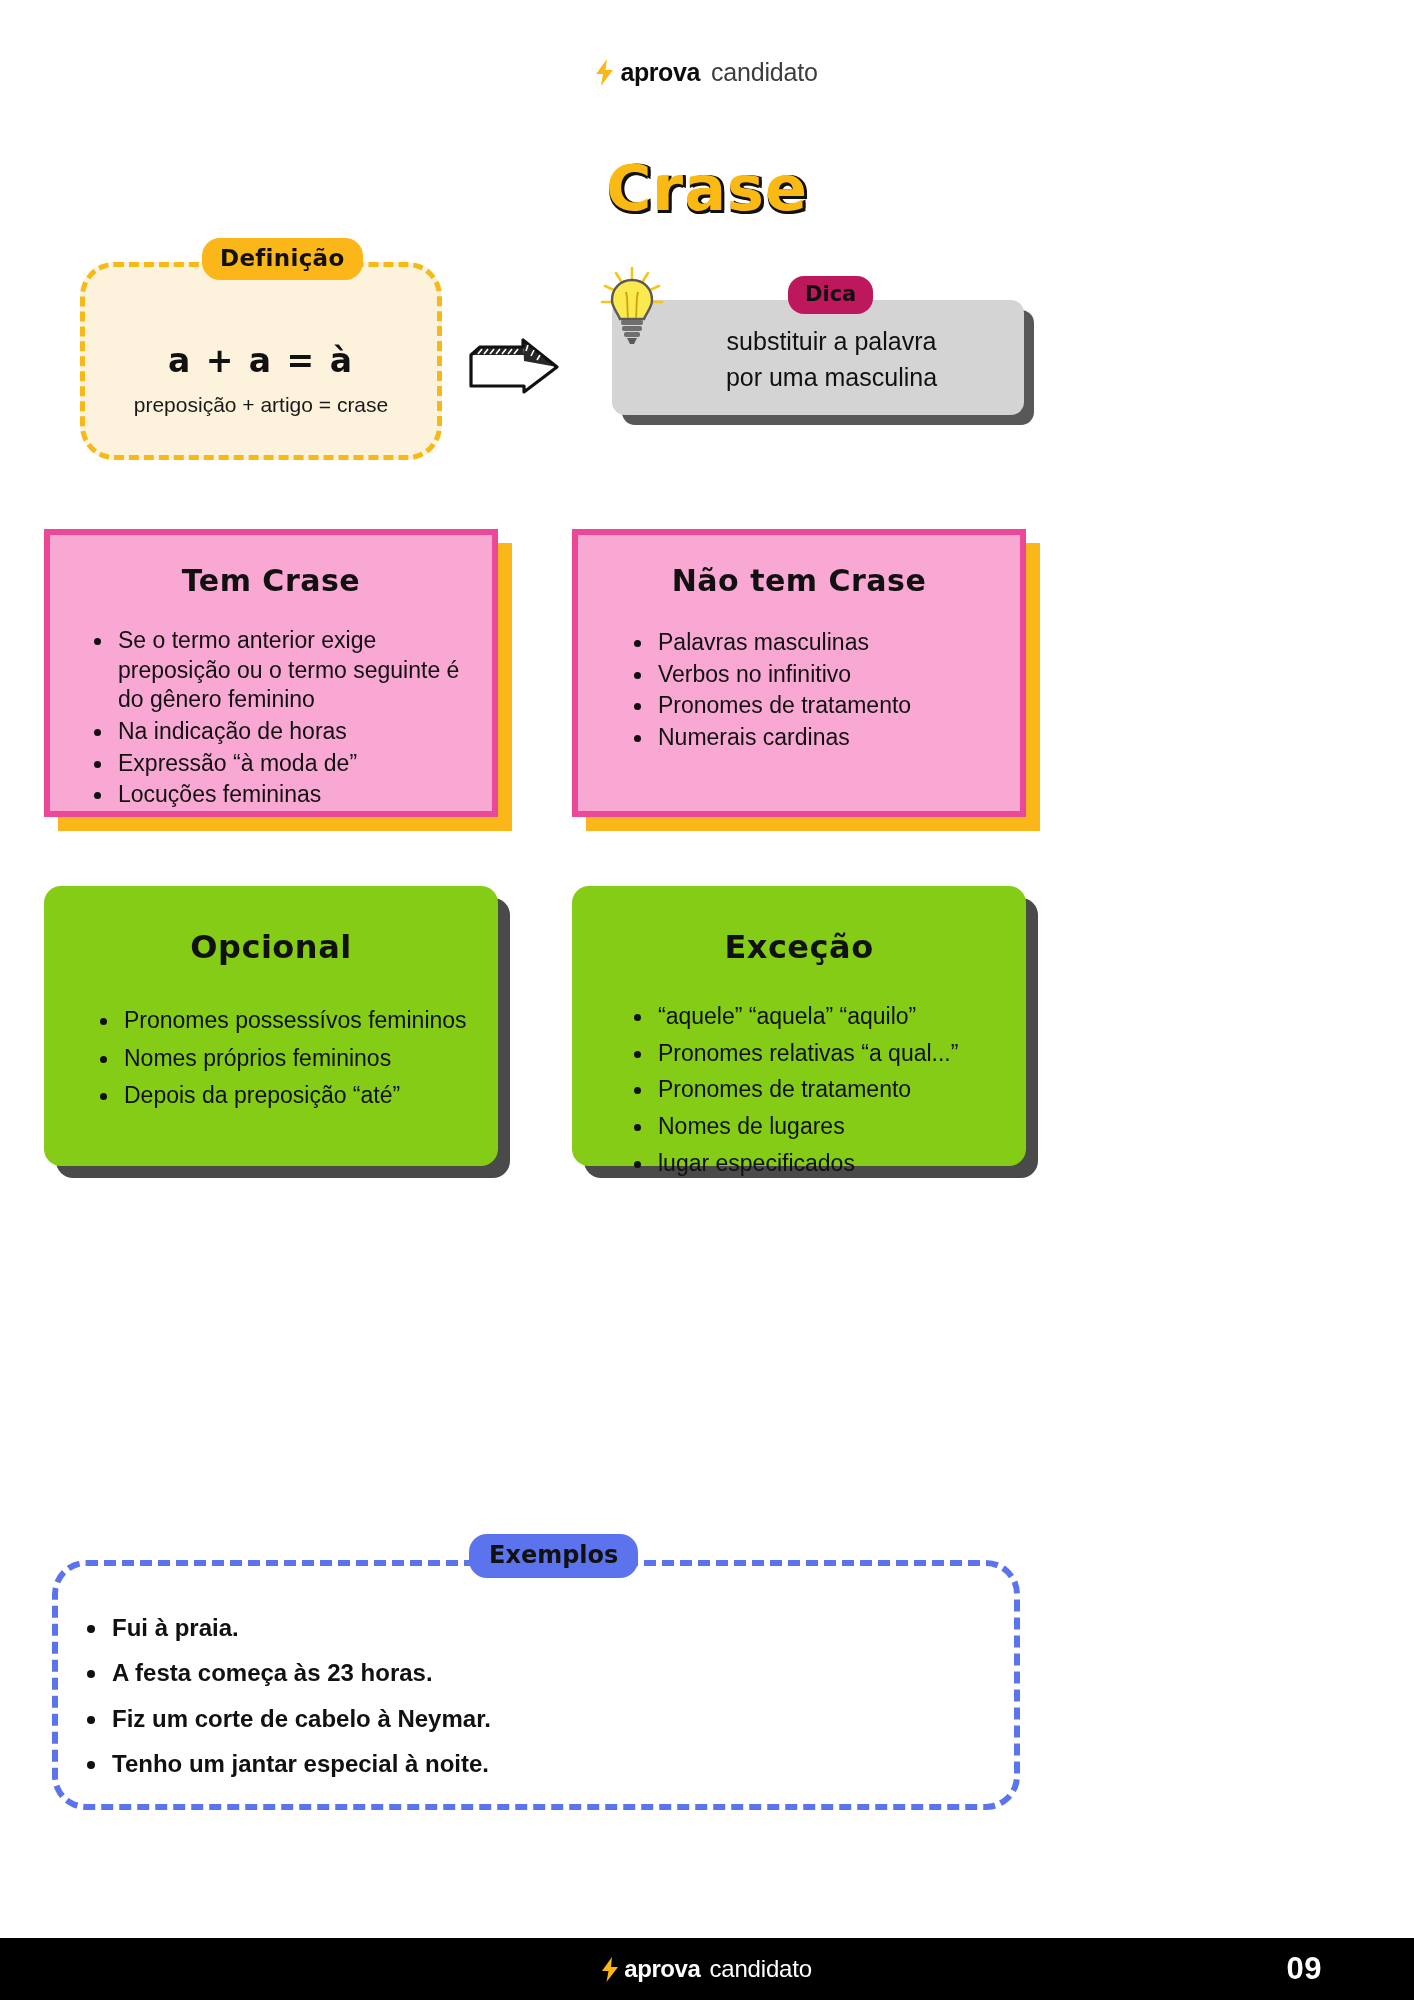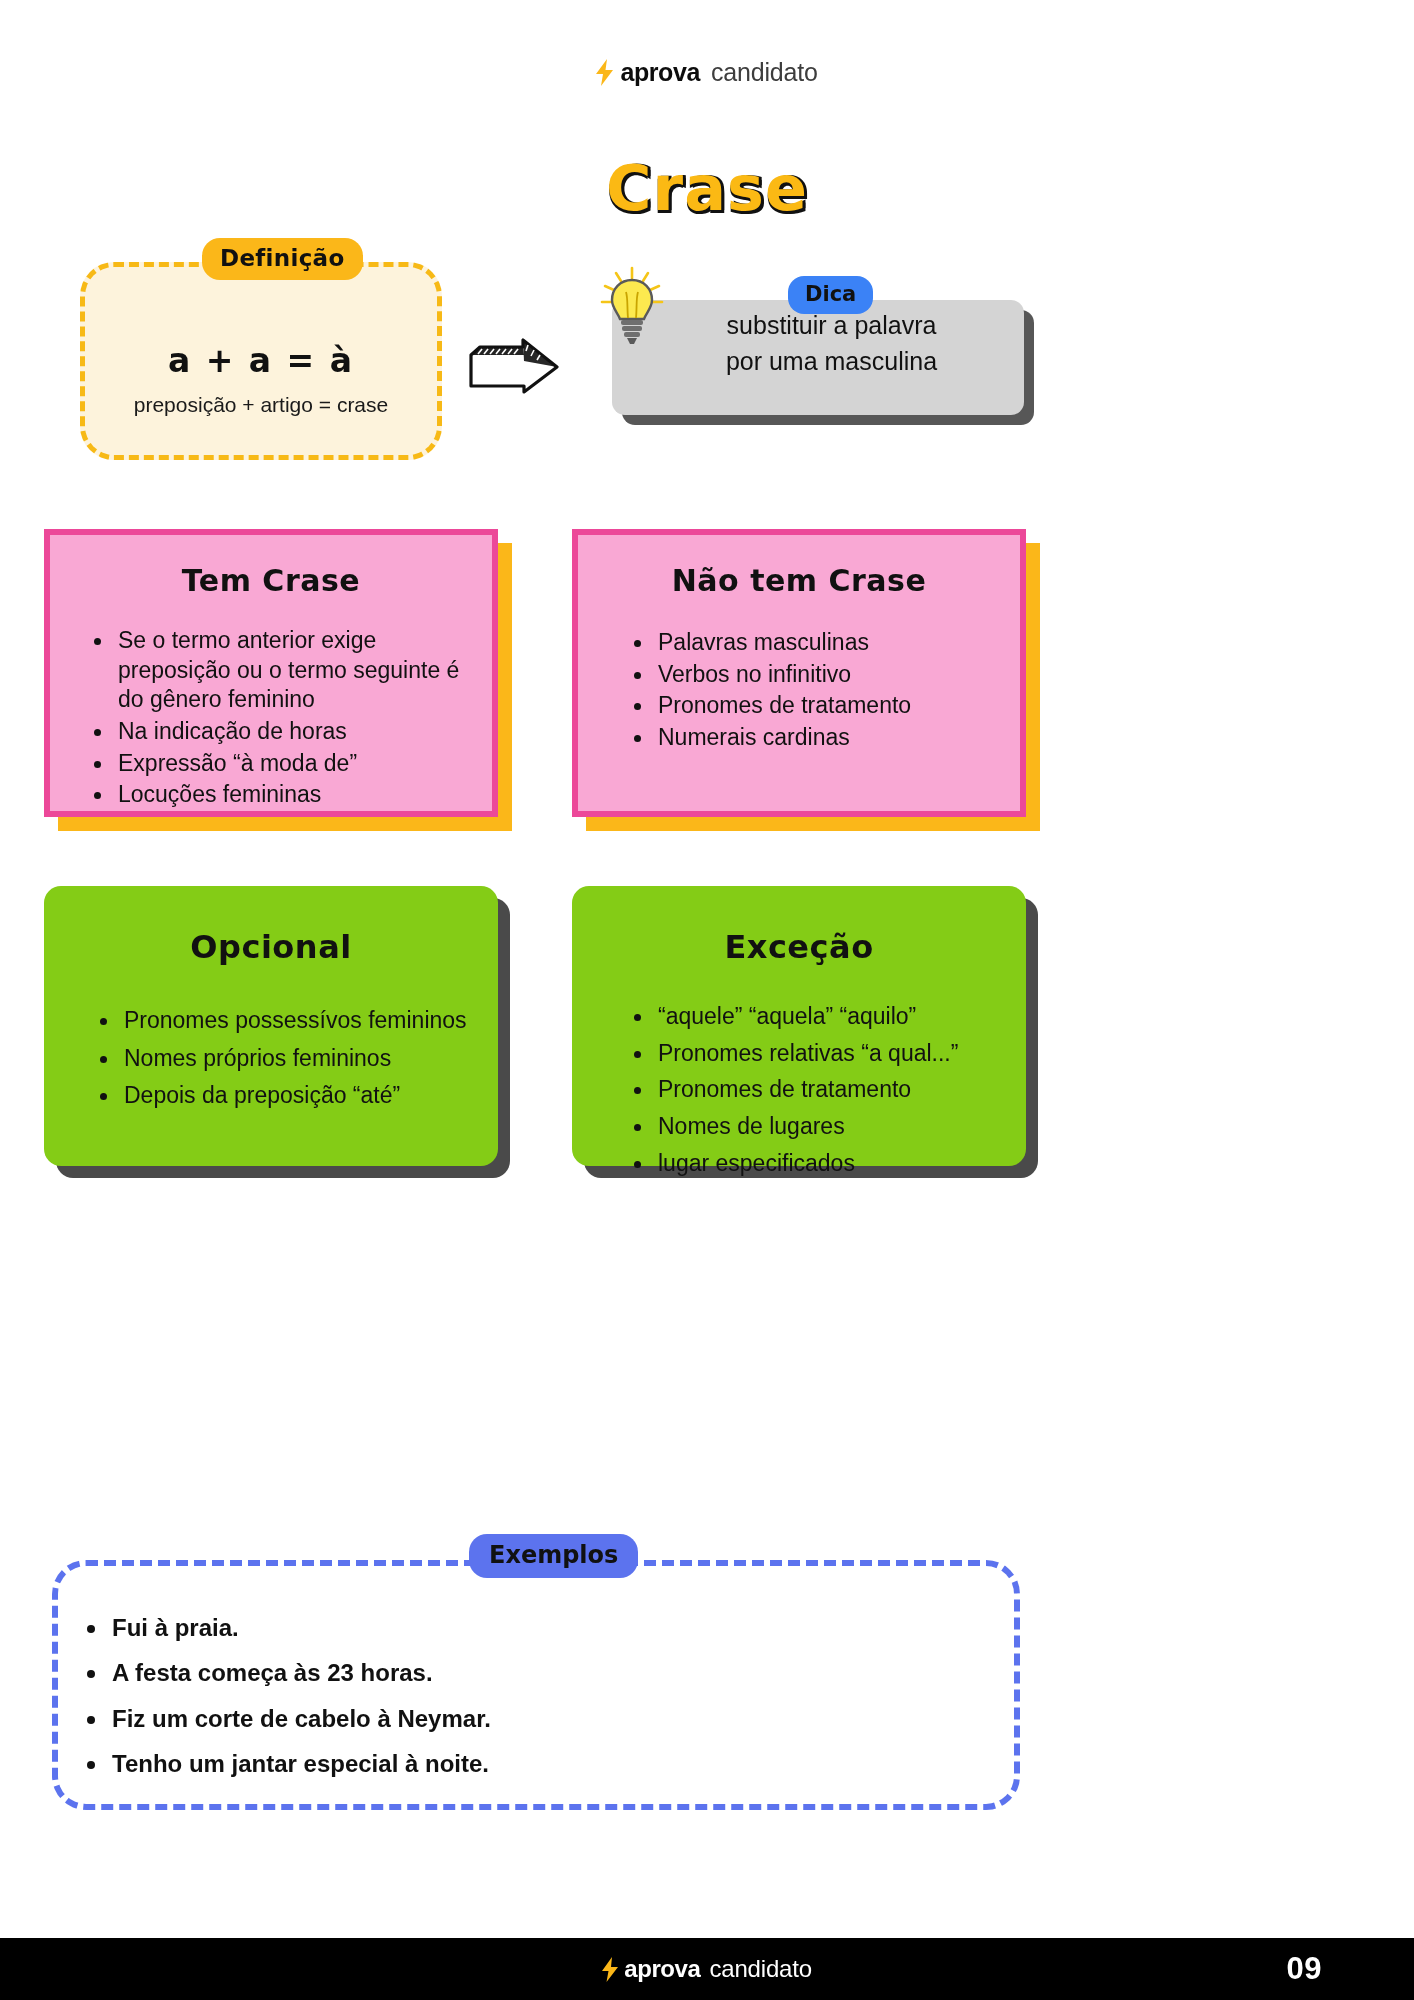--- a/index.html
+++ b/index.html
@@ -149,33 +149,33 @@
     left: 0;
     top: 0;
     width: 412px;
     height: 115px;
     background: #D4D4D4;
     border-radius: 13px;
   }
   .dica-text {
     position: absolute;
     left: 0;
-    top: 8px;
+    top: 24px;
     width: 100%;
     text-align: center;
     font-size: 25px;
     line-height: 1.42;
     color: #111;
     padding-left: 27px;
   }
   .badge-dica {
     position: absolute;
     left: 176px;
     top: -24px;
-    background: #3b82f6;
+    background: #be185d;
     color: #111;
     border-radius: 16px;
     padding: 6px 17px 8px;
     font-family: "DejaVu Sans", sans-serif;
     font-size: 21px;
     font-weight: 700;
     white-space: nowrap;
     z-index: 3;
   }
   .bulb-icon {

